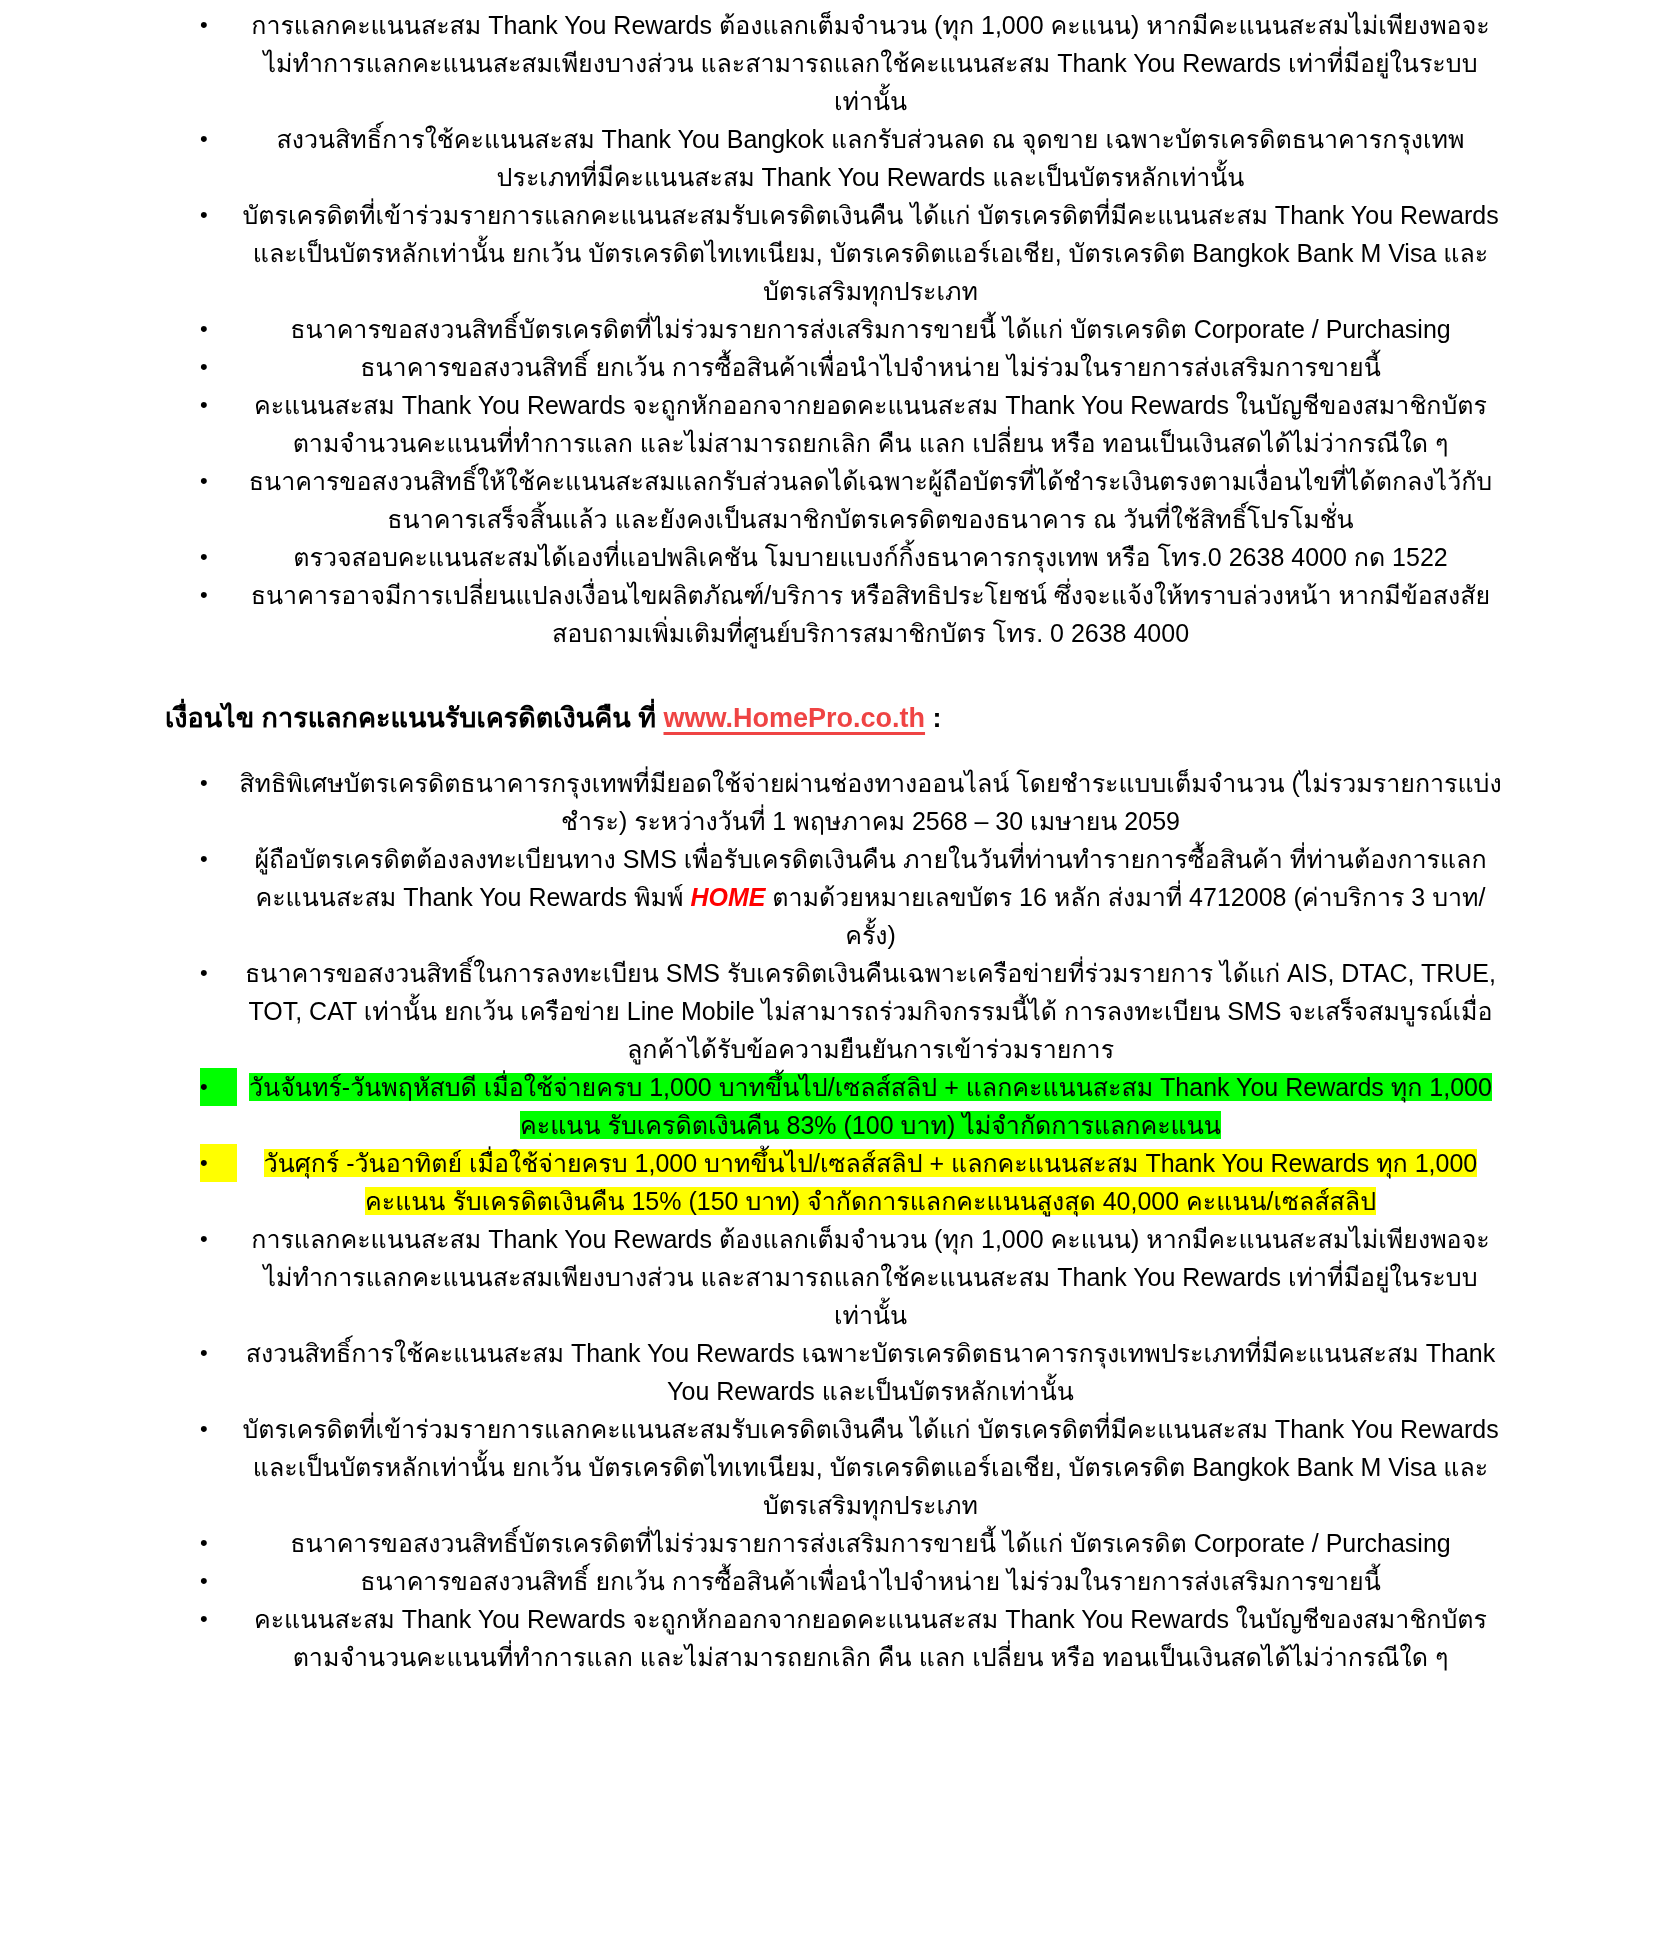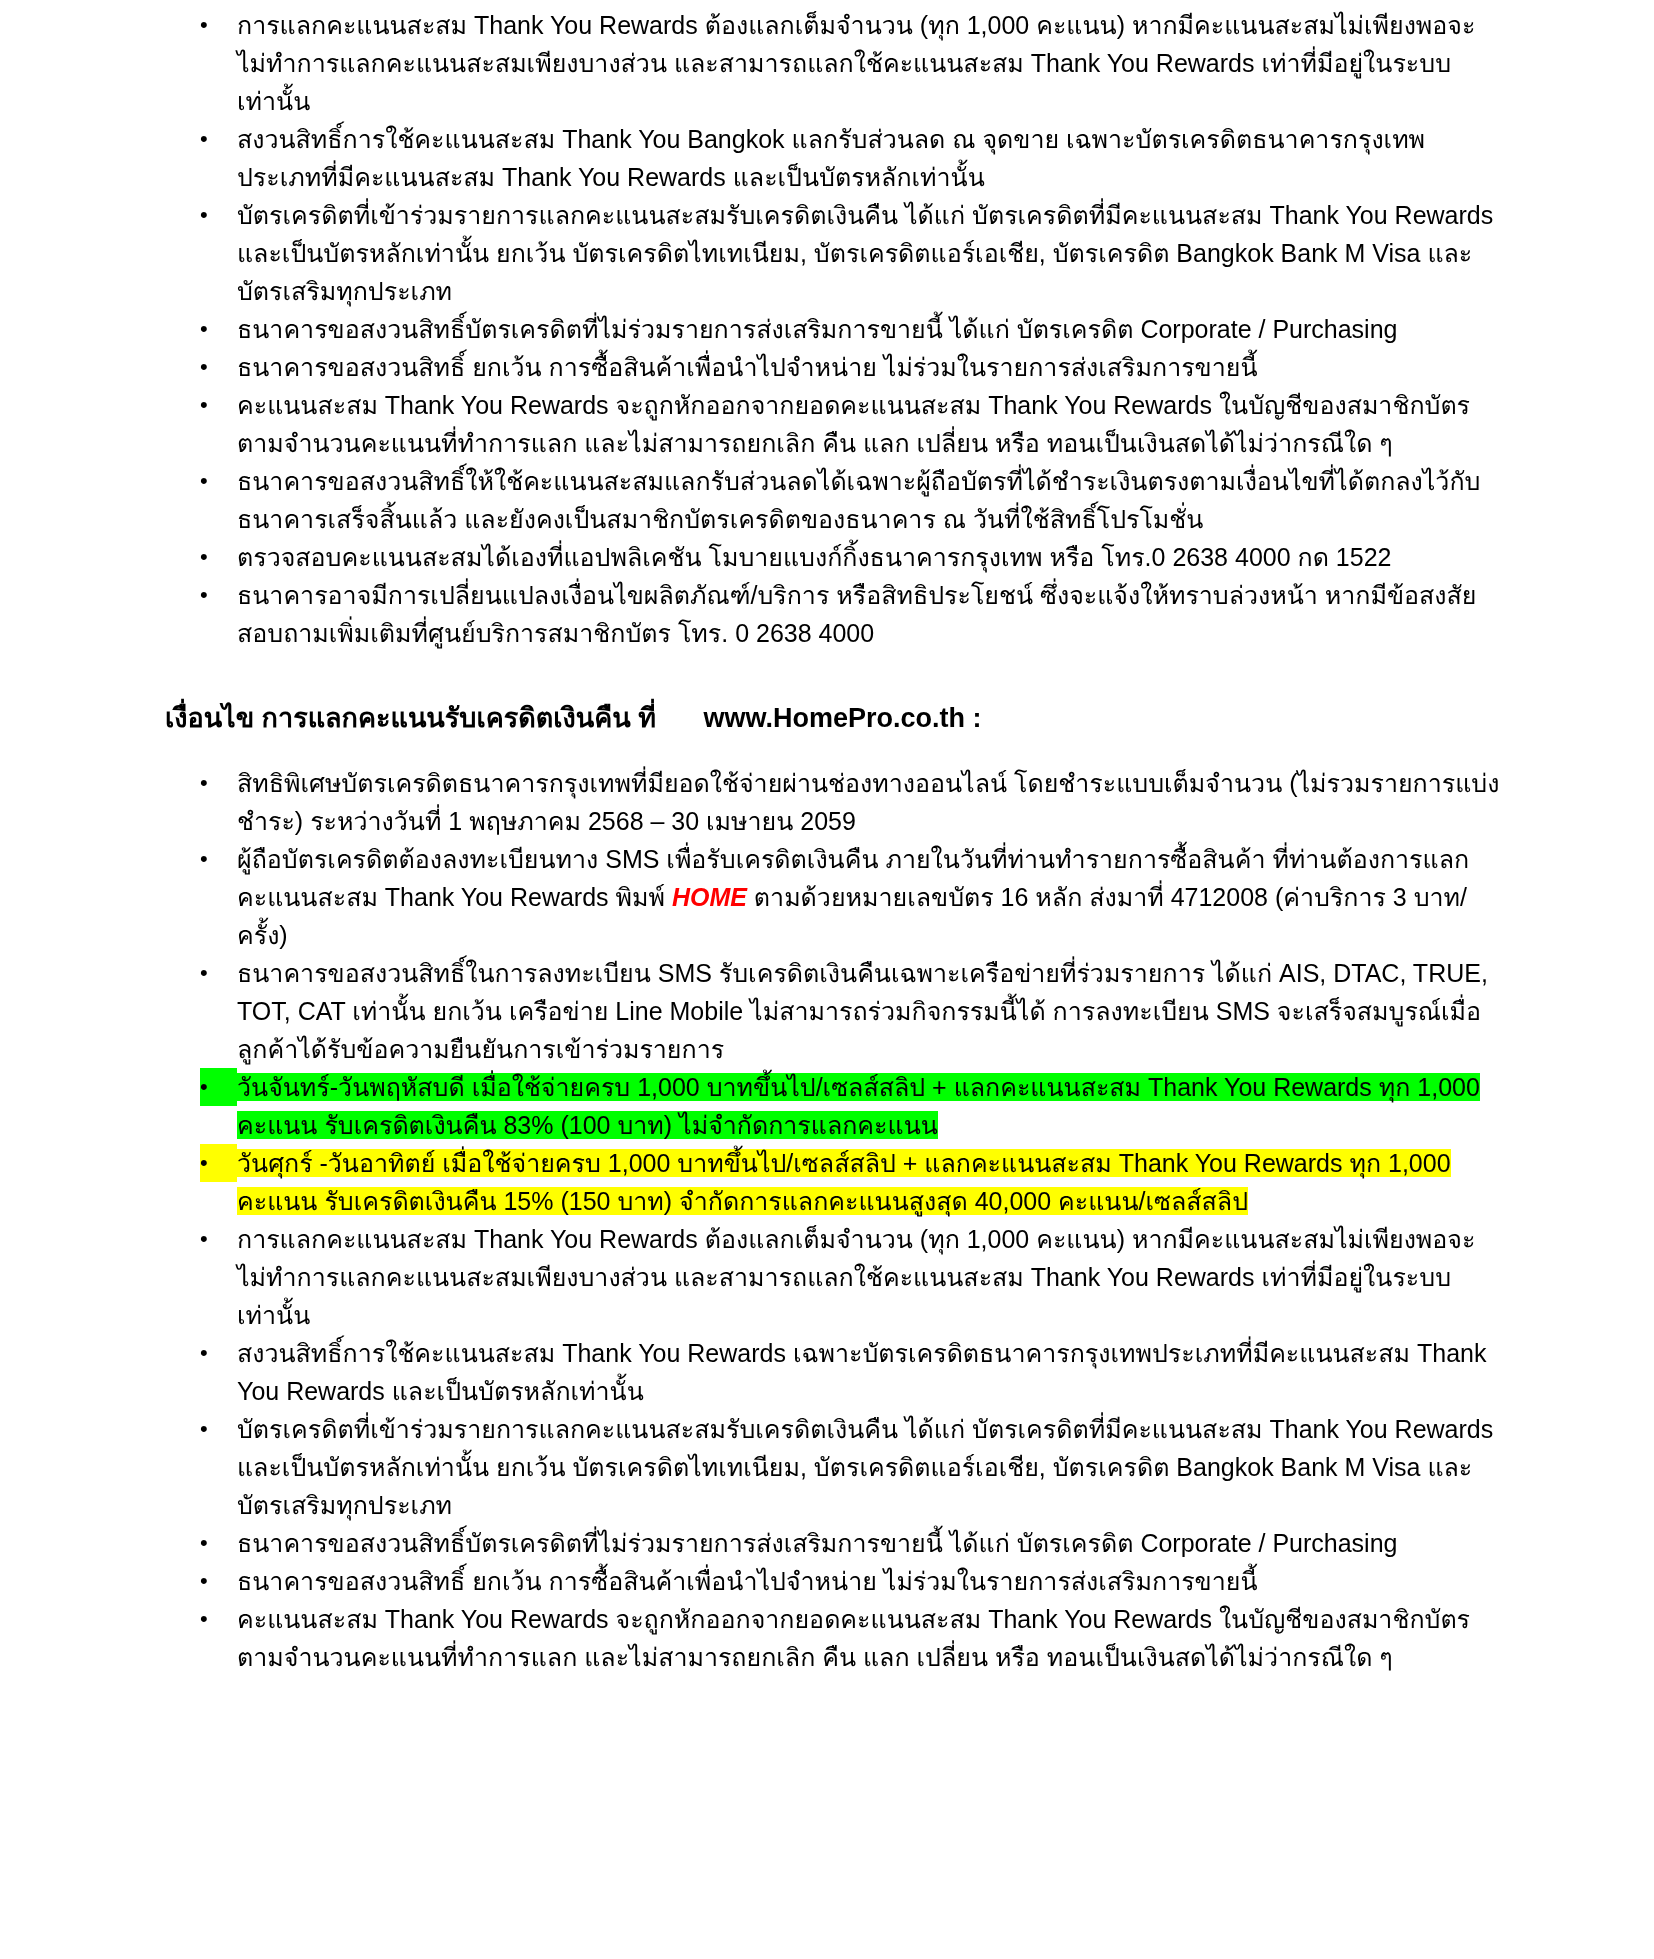--- a/index.html
+++ b/index.html
@@ -17,40 +17,40 @@
   }
   .bullet-list{margin:0 0 0 35px;padding:0;}
   .bullet-item{display:flex;align-items:flex-start;}
   .dot{
     flex:0 0 37px;
     width:37px;
     text-align:left;
     font-size:22px;
     line-height:38px;
   }
-  .content{flex:1 1 auto;min-width:0;}
+  .content{flex:1 1 auto;min-width:0;text-align:center;}
   .red-bold{color:#ff0000;font-weight:bold;font-style:italic;}
   .hl-green{background-color:#00ff00;}
   .hl-yellow{background-color:#ffff00;}
   .section-heading{
     margin:46px 0 26px 0;
     font-size:27px;
     font-weight:bold;
     line-height:40px;
   }
   .h-underline{
     text-decoration-thickness:3px;
     text-underline-offset:5px;
   }
   .h-link{
-    color:#000000;
+    color:#ef4444;
+    text-decoration:underline;
     text-decoration-thickness:3px;
     text-underline-offset:5px;
     cursor:pointer;
-    margin-left:40px;
   }
 </style>
 </head>
 <body>
 
 <div class="page">
 
   <div class="bullet-list">
       <div class="bullet-item">
         <span class="dot">•</span>

